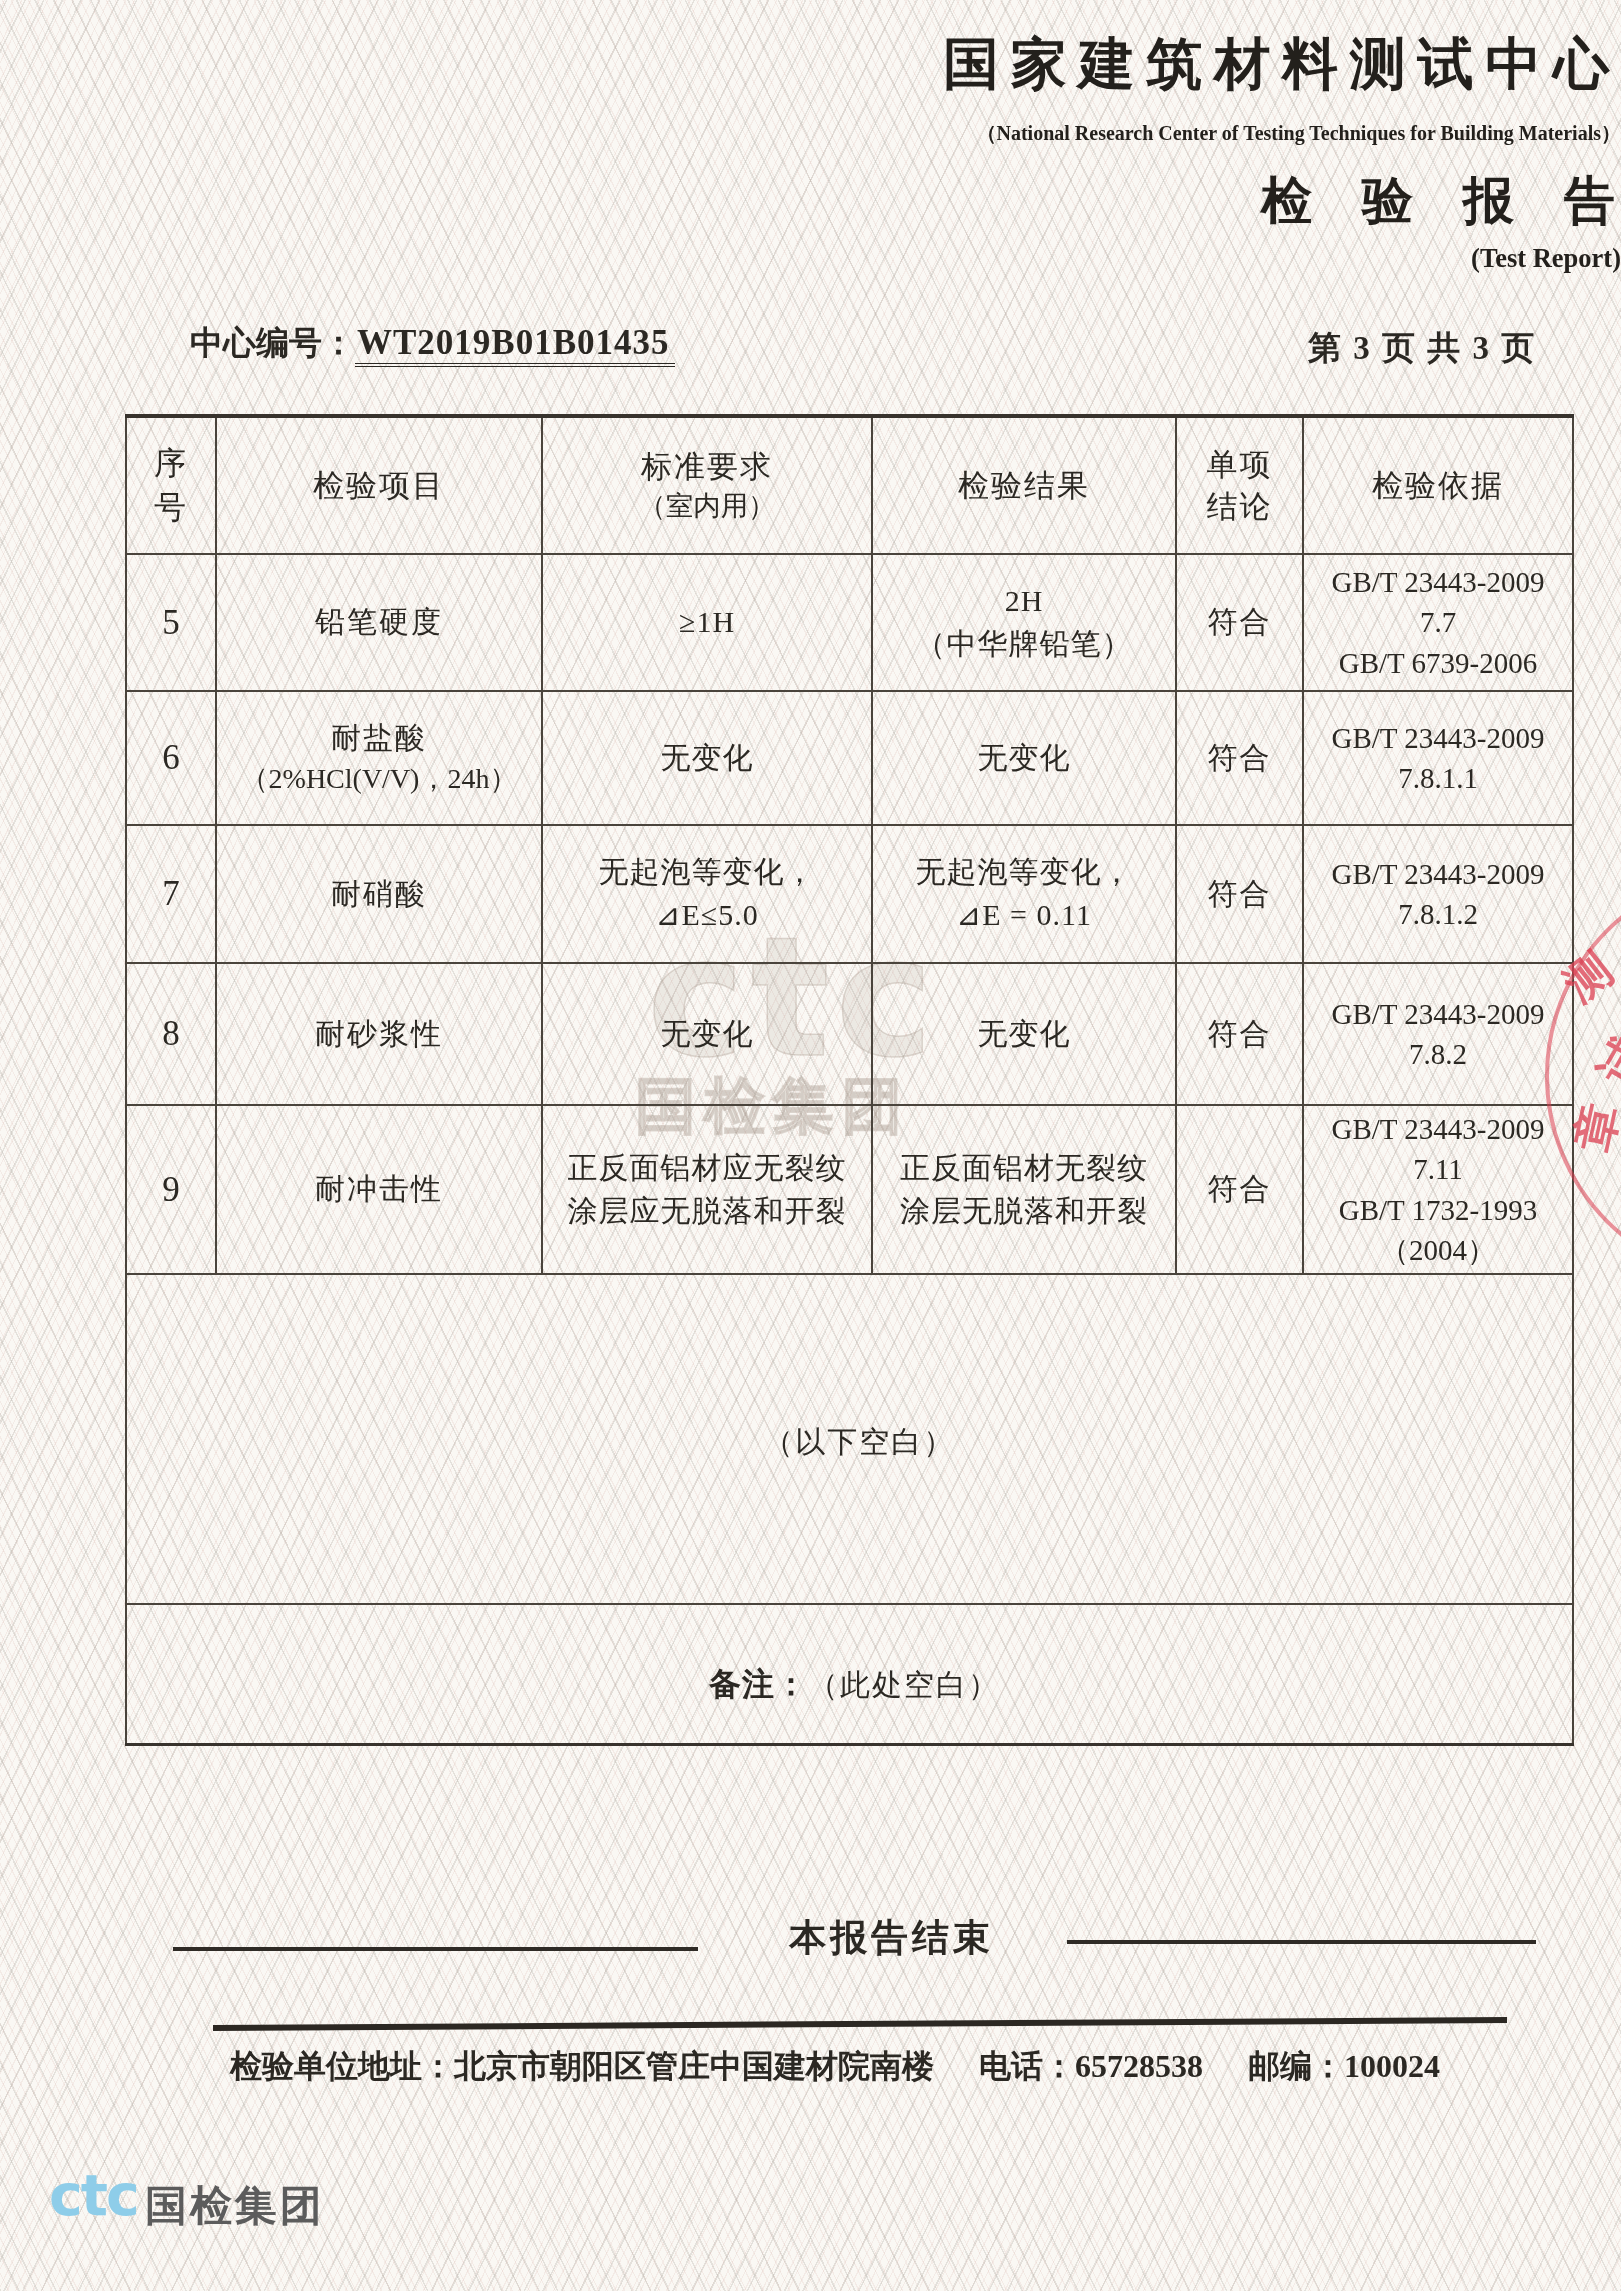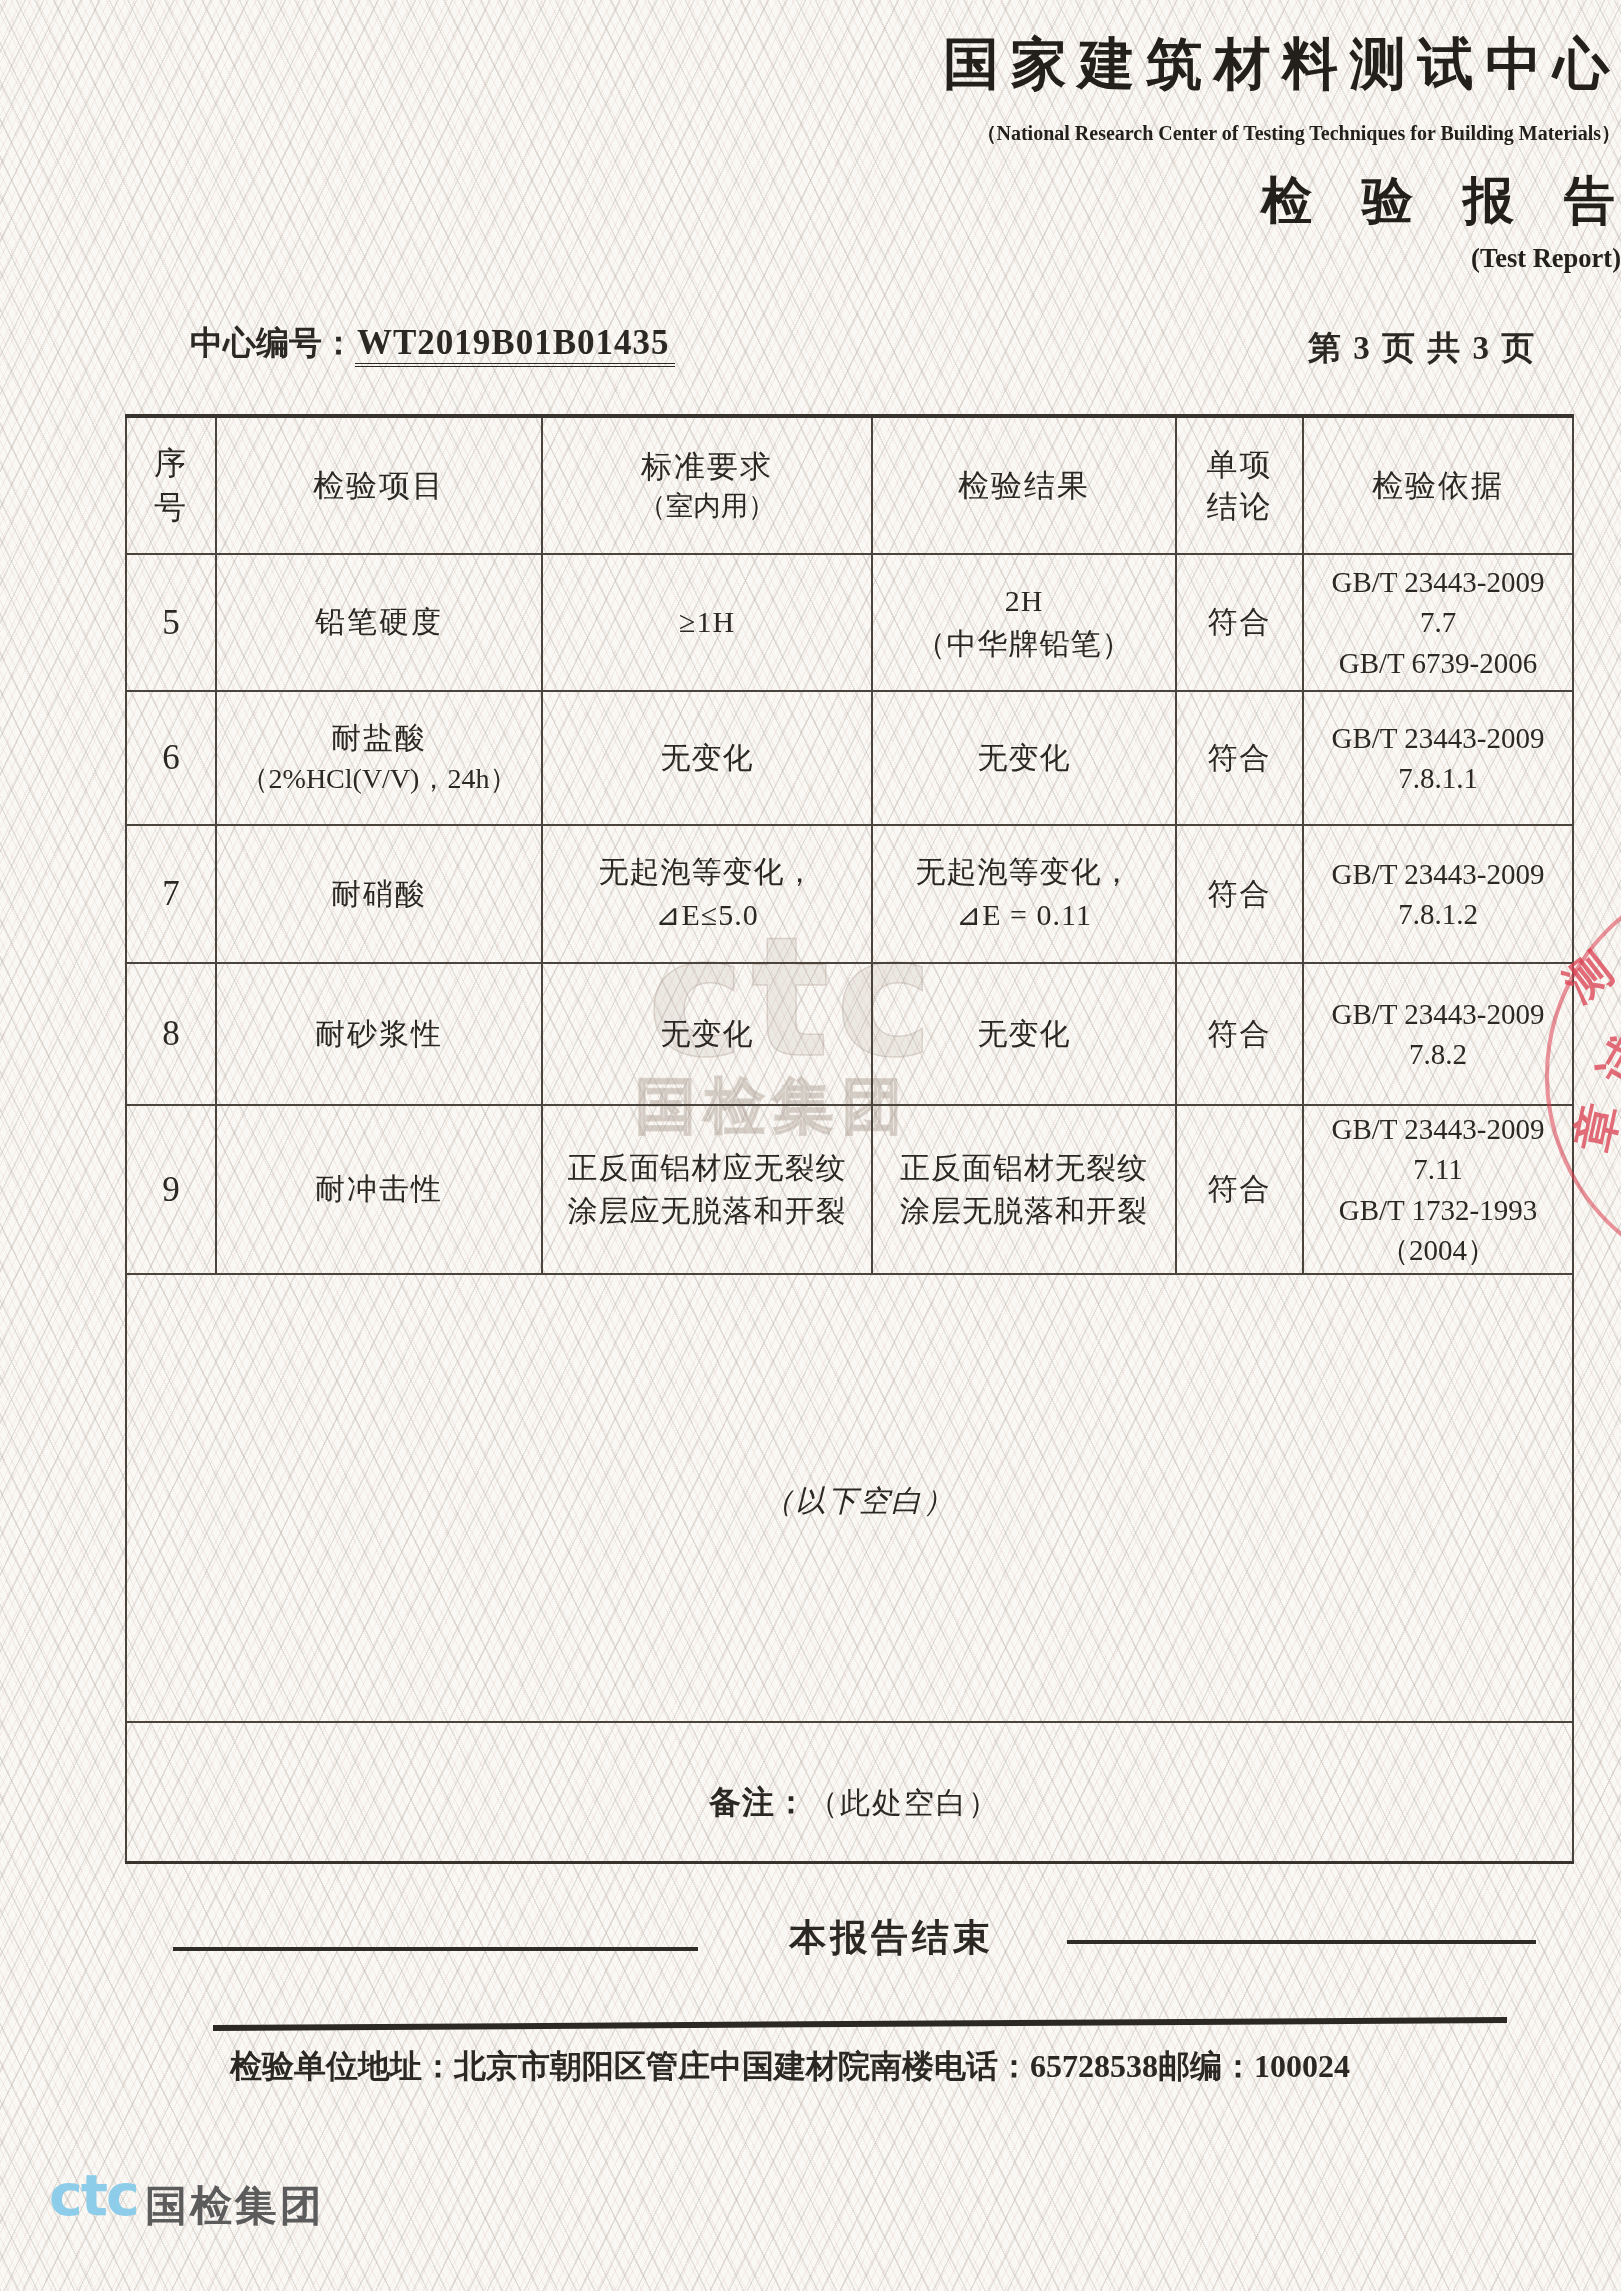--- a/index.html
+++ b/index.html
@@ -36,21 +36,21 @@
   }
   table.report th, table.report td {
     border:2px solid #4a443c; text-align:center; vertical-align:middle;
     font-weight:normal; overflow:hidden;
   }
   .cl { display:block; line-height:1.42; }
 
   tr.rh-head  { height:138px; }
   tr.rh-0 { height:137px; } tr.rh-1 { height:134px; } tr.rh-2 { height:138px; }
   tr.rh-3 { height:142px; } tr.rh-4 { height:169px; }
-  tr.rh-blank  { height:448px;font-style:italic; }
+  tr.rh-blank  { height:330px; }
   tr.rh-remark { height:140px; }
 
   th .cl { font-size:31px; line-height:1.35; letter-spacing:2px; }
   th.h-no .cl { font-size:32px; }
   th.h-req .sub { font-size:27.4px; letter-spacing:0; }
 
   td.c-no    { font-size:35px; font-weight:bold; font-family:"Liberation Serif","DejaVu Serif",serif; }
   td.c-item  { font-size:30px; letter-spacing:2px; }
   td.c-item .sub { font-size:28px; letter-spacing:0; }
   td.c-req   { font-size:30px; letter-spacing:1px; }
@@ -67,21 +67,21 @@
   .remark-label { font-size:32px; font-weight:bold; letter-spacing:1px; }
   .remark-value { font-size:30px; letter-spacing:2px;text-align:center; }
 
   .end-line-left  { position:absolute; left:173px;  top:1947px; width:525px; height:3.9px; background:#2f2b26; }
   .end-line-right { position:absolute; left:1067px; top:1940px; width:469px; height:3.9px; background:#2f2b26; }
   .end-text { position:absolute; left:774px; top:1913px; width:235px; text-align:center;
               font-size:37px; font-weight:bold; letter-spacing:3.9px; white-space:nowrap; }
 
   .footer-rule { position:absolute; left:213px; top:2021px; width:1294px; height:5.9px;
                  background:#2c2823; transform:rotate(-0.35deg); }
-  .footer-text { position:absolute; left:230px; top:2045px; display:flex; 
+  .footer-text { position:absolute; left:230px; top:2045px; display:flex; gap:45px;
                  font-size:32px; font-weight:bold; white-space:nowrap; }
 
   .logo-ctc  { position:absolute; left:49px; top:2162px; font-size:57px; font-weight:bold;
                color:#8ecde9; font-family:"DejaVu Sans","Liberation Sans",sans-serif; letter-spacing:-2px; }
   .logo-name { position:absolute; left:145px; top:2178px; font-size:42px; font-weight:bold;
                color:#5c5c5c; font-family:"DejaVu Sans","Liberation Sans",sans-serif; letter-spacing:2.9px; }
 
   .wm { position:absolute; font-family:"DejaVu Sans","Liberation Sans",sans-serif; font-weight:bold;
         color:rgba(168,156,142,0.16); -webkit-text-stroke:1.5px rgba(168,156,142,0.35);
         pointer-events:none; white-space:nowrap; }

